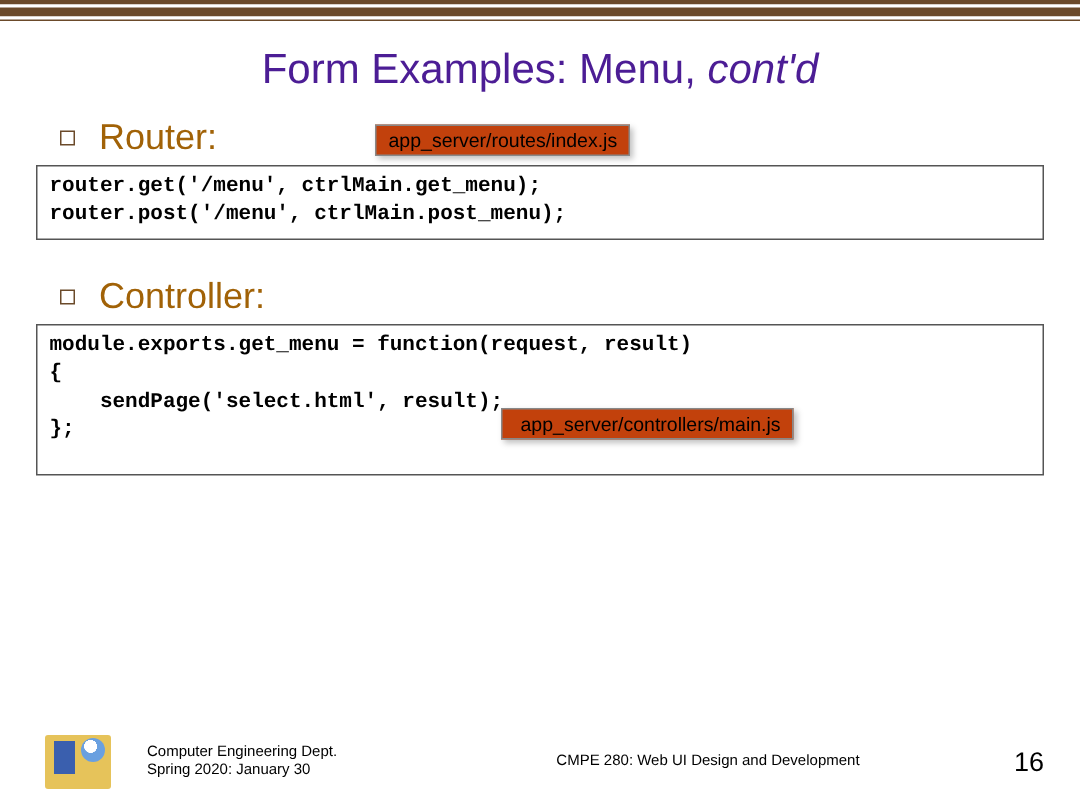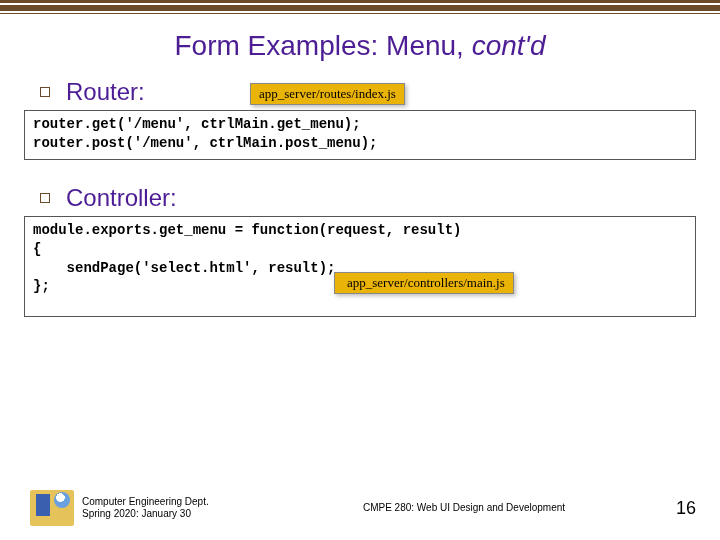--- a/index.html
+++ b/index.html
@@ -39,30 +39,30 @@
   }
   .bullet {
     width: 10px;
     height: 10px;
     border: 1.5px solid #6b4a2a;
     margin-right: 16px;
     box-sizing: border-box;
   }
   .heading {
     font-size: 24px;
-    color: #4c1d95;
+    color: #a16207;
   }
   .path-label {
     position: absolute;
-    background: #eab308;
+    background: #c2410c;
     border: 1px solid #888;
     box-shadow: 2px 2px 4px rgba(0,0,0,0.25);
     padding: 2px 8px;
     font-size: 13px;
-    font-family: Liberation Serif, serif;
+    font-family: Liberation Sans, sans-serif;
   }
   .codebox {
     margin: 0 24px 0 24px;
     border: 1px solid #555;
     padding: 4px 8px 6px 8px;
     font-family: "Courier New", monospace;
     font-size: 14px;
     font-weight: bold;
     white-space: pre;
     line-height: 1.35;
@@ -96,21 +96,21 @@
     content: "";
     position: absolute;
     right: 4px; top: 2px;
     width: 16px; height: 16px;
     border-radius: 50%;
     background: radial-gradient(circle at 40% 35%, #fff 0 30%, #6aa0e0 31% 100%);
   }
   .footer-left {
     font-size: 10px;
     line-height: 1.25;
-    margin-left: 8px;
+    margin-left: 24px;
     width: 170px;
   }
   .footer-center {
     font-size: 10px;
     line-height: 1.25;
     text-align: center;
     flex: 1;
   }
   .footer-right {
     font-size: 18px;

